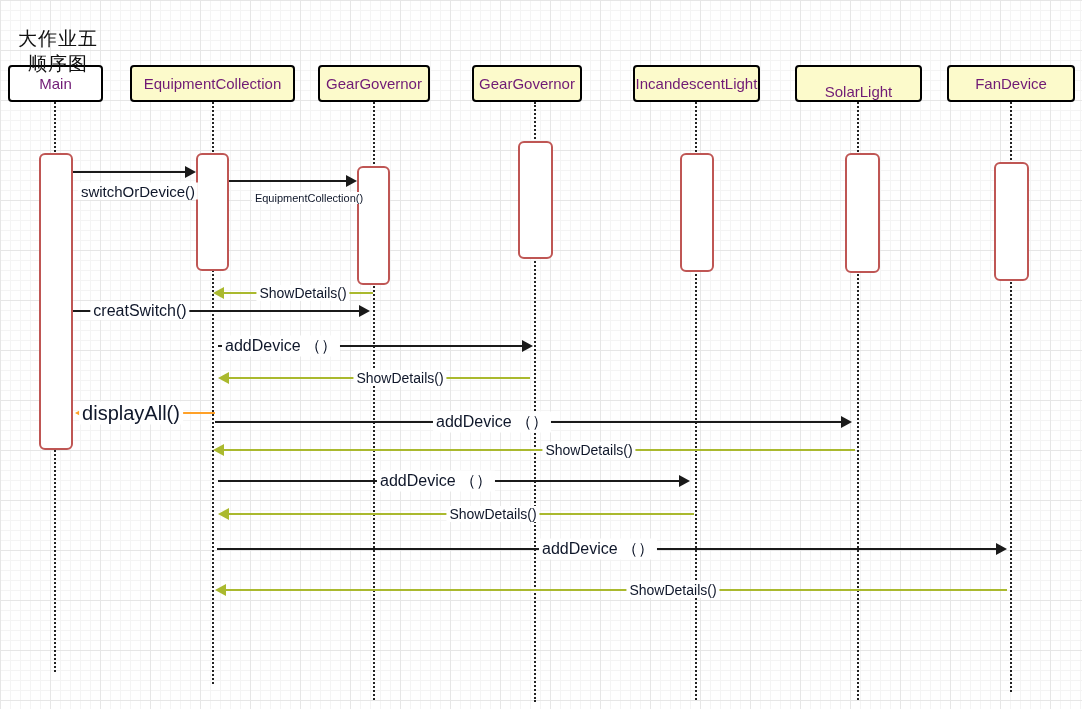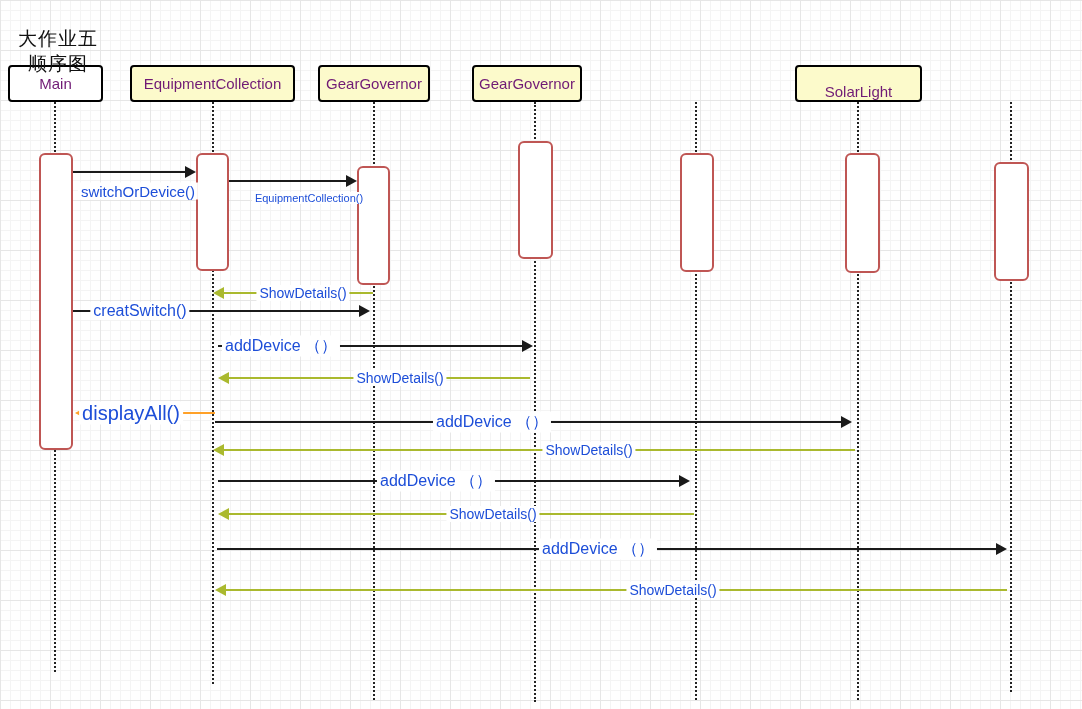--- a/index.html
+++ b/index.html
@@ -41,21 +41,21 @@
   .msg-line{position:absolute;height:2px;z-index:4;}
   .arrowhead{
     position:absolute;width:0;height:0;
     border-top:6px solid transparent;
     border-bottom:6px solid transparent;
     z-index:4;
   }
   .msg-label{
     position:absolute;transform:translate(-50%,-50%);
     background:#fff;padding:0 3px;white-space:nowrap;
-    color:#1d4ed8;z-index:5;
+    color:#0f172a;z-index:5;
   }
 </style>
 </head>
 <body>
 
 <div id="canvas">
   <div class="title">
     <div>大作业五</div>
     <div>顺序图</div>
   </div>
@@ -68,25 +68,31 @@
     </div>
     <div class="lifeline" style="left: 212px; top: 102px; height: 582px;"></div>
     <div class="actor-box" style="left: 318px; top: 65px; width: 112px; height: 37px; background: rgb(252, 250, 203);">
       <div class="actor-label">GearGovernor</div>
     </div>
     <div class="lifeline" style="left: 373px; top: 102px; height: 598px;"></div>
     <div class="actor-box" style="left: 472px; top: 65px; width: 110px; height: 37px; background: rgb(252, 250, 203);">
       <div class="actor-label">GearGovernor</div>
     </div>
     <div class="lifeline" style="left: 534px; top: 102px; height: 600px;"></div>
+    <div class="actor-box" style="left: 633px; top: 65px; width: 127px; height: 37px; background: rgb(252, 250, 203);">
+      <div class="actor-label">IncandescentLight</div>
+    </div>
     <div class="lifeline" style="left: 695px; top: 102px; height: 598px;"></div>
     <div class="actor-box" style="left: 795px; top: 65px; width: 127px; height: 37px; background: rgb(252, 250, 203); align-items: flex-end;">
       <div class="actor-label">SolarLight</div>
     </div>
     <div class="lifeline" style="left: 857px; top: 102px; height: 598px;"></div>
+    <div class="actor-box" style="left: 947px; top: 65px; width: 128px; height: 37px; background: rgb(252, 250, 203);">
+      <div class="actor-label">FanDevice</div>
+    </div>
     <div class="lifeline" style="left: 1010px; top: 102px; height: 590px;"></div>
     <div class="activation" style="left: 39px; top: 153px; width: 34px; height: 297px;"></div>
     <div class="activation" style="left: 196px; top: 153px; width: 33px; height: 118px;"></div>
     <div class="activation" style="left: 357px; top: 166px; width: 33px; height: 119px;"></div>
     <div class="activation" style="left: 518px; top: 141px; width: 35px; height: 118px;"></div>
     <div class="activation" style="left: 680px; top: 153px; width: 34px; height: 119px;"></div>
     <div class="activation" style="left: 845px; top: 153px; width: 35px; height: 120px;"></div>
     <div class="activation" style="left: 994px; top: 162px; width: 35px; height: 119px;"></div>
     <div class="msg-line" style="left: 73px; top: 171px; width: 114px; background: rgb(26, 26, 26);"></div>
     <div class="arrowhead" style="left: 185px; top: 166px; border-left: 11px solid rgb(26, 26, 26);"></div>

